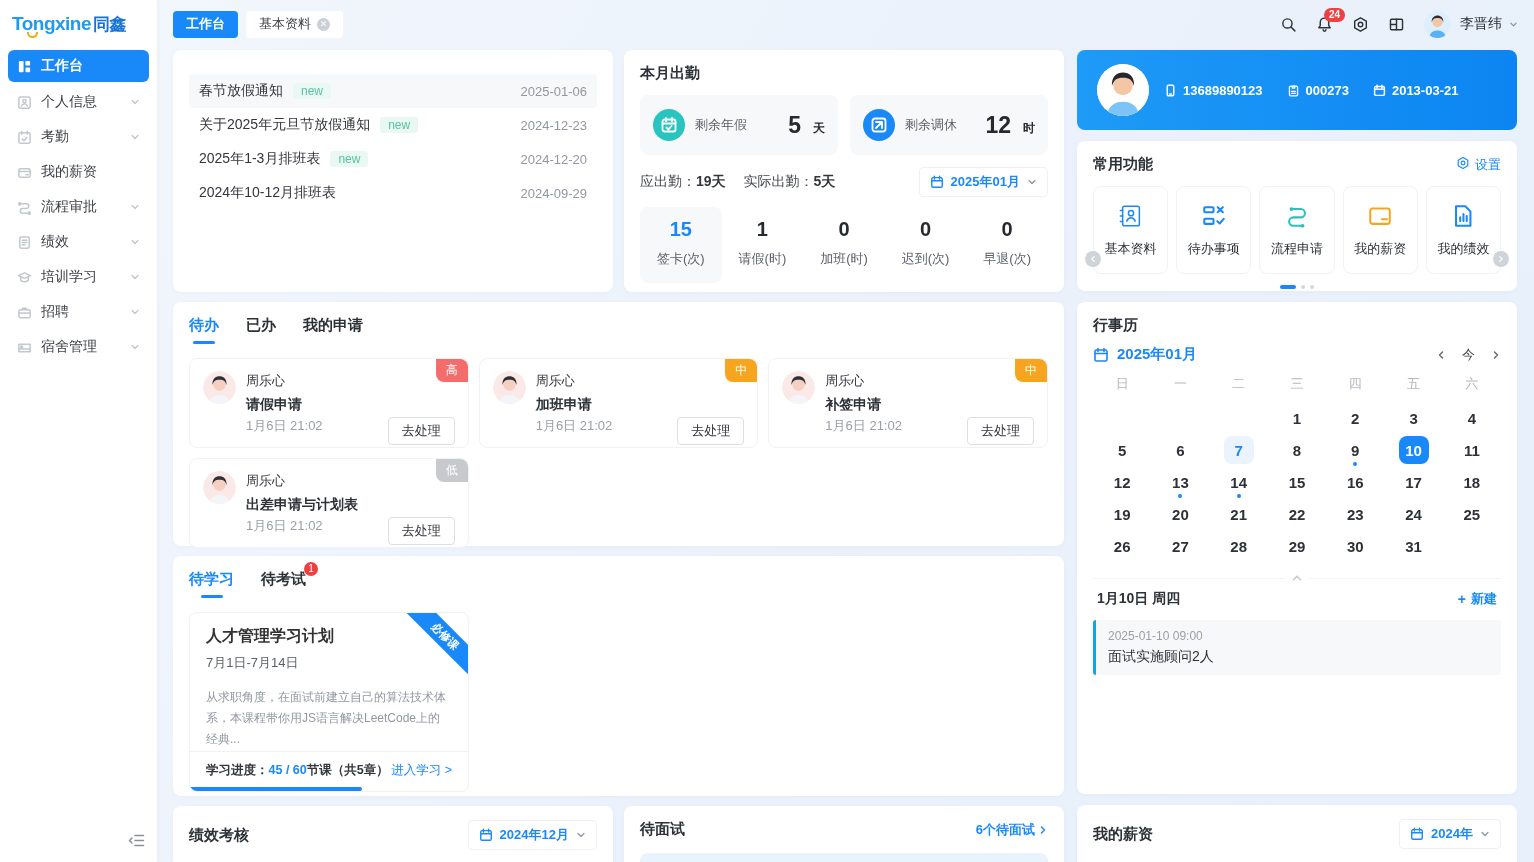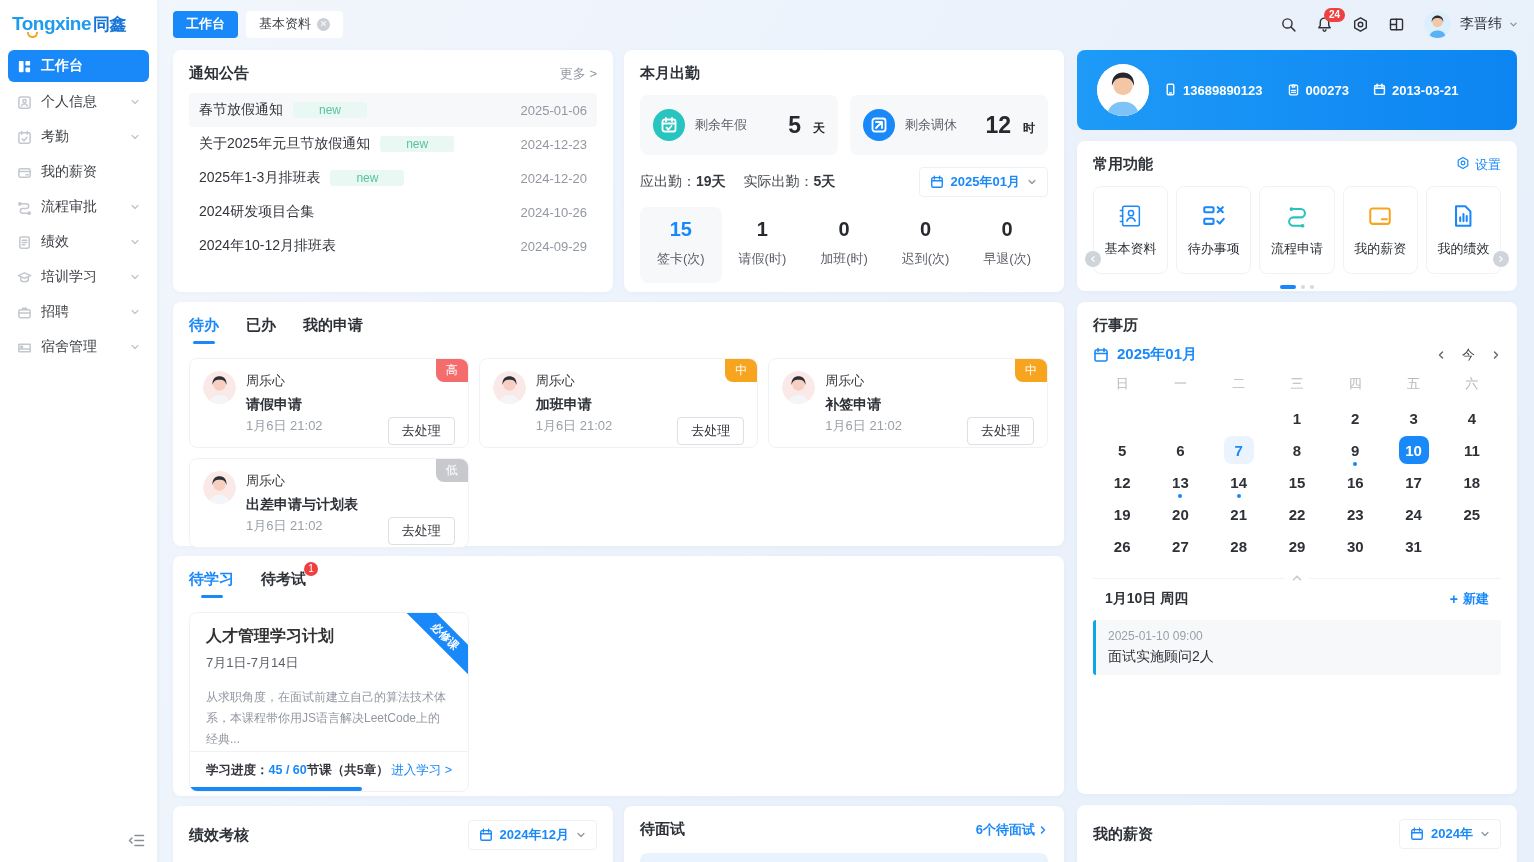--- a/index.html
+++ b/index.html
@@ -46,21 +46,21 @@
 .row1,.row4{display:flex;gap:11px}
 .row1 .panel,.row4 .panel{width:440px}
 .row1 .panel{height:242px}
 .row4 .panel{height:160px}
 
 
 .notice-list{margin-top:10px}
 .notice-row{display:flex;align-items:center;height:34px;padding:0 10px;border-radius:4px;font-size:14px;cursor:pointer}
 .notice-row.hl{background:#f7f8fa}
 .notice-title{color:#33363c;white-space:nowrap}
-.badge-new{margin-left:10px;background:#e9f8f2;color:#58c3a0;font-size:12px;padding:1px 26px;border-radius:3px}
+.badge-new{margin-left:10px;background:#e9f8f2;color:#58c3a0;font-size:12px;padding:1px 8px;border-radius:3px}
 .notice-date{margin-left:auto;color:#9297a1;font-size:13px}
 
 
 .att-chips{display:flex;gap:12px;margin:12px 0}
 .att-chip{flex:1;background:#f7f8fa;border-radius:8px;height:60px;display:flex;align-items:center;gap:10px;padding:0 13px}
 .chip-ic{width:32px;height:32px;border-radius:50%;display:flex;align-items:center;justify-content:center;color:#fff;flex-shrink:0;padding:7px}
 .chip-ic.teal{background:#28c5c0}.chip-ic.blue{background:#1989fa}
 .chip-label{font-size:13px;color:#5a5e66}
 .chip-val{margin-left:auto;font-size:23px;font-weight:bold;color:#26292e}
 .chip-unit{font-size:12px;font-weight:bold;color:#26292e;margin-left:2px;margin-top:6px}
@@ -112,21 +112,21 @@
 
 .hint{height:40px;border-radius:8px 8px 0 0;background:#e9f3fd;margin-top:14px;overflow:hidden;position:relative}
 .link-blue{font-size:13px;color:#1989fa;cursor:pointer;display:flex;align-items:center;gap:3px;font-weight:bold}
 .chev-r{width:10px;height:10px;color:#1989fa}
 
 
 .user-card{height:80px;border-radius:8px;background:linear-gradient(90deg,#1e9af7,#0c85f2);display:flex;align-items:center;padding:0 20px;gap:15px;color:#fff;flex-shrink:0}
 .uc-avatar{width:52px;height:52px;border-radius:50%;overflow:hidden;background:#fff;flex-shrink:0}
 .uc-greeting{font-size:16px;font-weight:bold;margin-bottom:8px}
 .uc-meta{display:flex;gap:24px;font-size:13px;font-weight:bold;align-items:center}
-.uc-m{display:flex;gap:6px;}
+.uc-m{display:flex;gap:6px;align-items:center}
 .uc-mi{width:13px;height:13px;color:#fff}
 
 .quick-panel{height:150px;flex-shrink:0;position:relative}
 .settings-link{display:flex;gap:5px;align-items:flex-start;color:#1989fa;font-size:13px;cursor:pointer}
 .gear-sm{width:14px;height:14px}
 .quick-row{display:flex;gap:8px;margin-top:12px}
 .qa-item{flex:1;height:88px;border:1px solid #f1f2f6;border-radius:8px;display:flex;flex-direction:column;align-items:center;justify-content:center;gap:11px;cursor:pointer;background:#fff}
 .qa-icon{width:26px;height:26px}
 .qa-label{font-size:13px;color:#2e3238}
 .car-arrow{position:absolute;top:110px;width:16px;height:16px;border-radius:50%;background:#cfd3da;color:#fff;display:flex;align-items:center;justify-content:center;cursor:pointer;padding:4px}
@@ -146,21 +146,21 @@
 .cal-weekdays{display:grid;grid-template-columns:repeat(7,1fr);color:#b4b8bf;font-size:13px;text-align:center;height:36px;align-items:center}
 .cal-grid{display:grid;grid-template-columns:repeat(7,1fr)}
 .cal-cell{height:32px;display:flex;align-items:center;justify-content:center;position:relative;font-size:15px;font-weight:bold;color:#2e3238}
 .dnum{min-width:30px;height:28px;display:flex;align-items:center;justify-content:center;border-radius:8px;cursor:pointer;padding:0 4px}
 .cal-cell.sel .dnum{background:#1989fa;color:#fff}
 .cal-cell.soft .dnum{background:#eaf3fe;color:#1989fa}
 .cal-cell.dot:after{content:"";position:absolute;bottom:0;left:50%;transform:translateX(-50%);width:4px;height:4px;border-radius:50%;background:#1989fa}
 .cal-collapse{display:flex;align-items:center;margin:10px 0 6px}
 .cal-collapse .line{flex:1;height:1px;background:#f3f4f6}
 .cal-collapse .cc{width:12px;height:12px;color:#c6cad1;margin:0 6px;cursor:pointer}
-.event-head{display:flex;align-items:flex-start;margin:4px 12px 12px}
+.event-head{display:flex;align-items:flex-start;margin:4px 4px 12px}
 .event-date{font-size:14px;font-weight:bold;color:#2e3238}
 .new-link{margin-left:auto;color:#1989fa;font-size:13px;display:flex;gap:5px;align-items:center;cursor:pointer;font-weight:bold}
 .plus{font-size:14px}
 .event-item{background:#f7f8fa;border-left:3px solid #0ea5e9;border-radius:3px;padding:9px 12px}
 .ev-time{font-size:12px;color:#9aa0a8;margin-bottom:5px}
 .ev-title{font-size:14px;color:#2e3238;font-weight:500}
 
 .salary-panel{height:150px;flex-shrink:0}
 </style>
 </head>
@@ -348,43 +348,35 @@
           </svg>
         </span>
     </div>
   </header>
 
   <div class="content">
     <div class="col-left">
 
       <div class="row1">
         <section class="panel">
-          <div class="panel-head">
-            <span class="panel-title">通知公告</span>
-            <span class="more-link">更多 &gt;</span>
-          </div>
           <div class="notice-list" id="notice-list">
               <div class="notice-row hl">
                 <span class="notice-title">春节放假通知</span>
                 <span class="badge-new">new</span>
                 <span class="notice-date">2025-01-06</span>
               </div>
               <div class="notice-row">
                 <span class="notice-title">关于2025年元旦节放假通知</span>
                 <span class="badge-new">new</span>
                 <span class="notice-date">2024-12-23</span>
               </div>
               <div class="notice-row">
                 <span class="notice-title">2025年1-3月排班表</span>
                 <span class="badge-new">new</span>
                 <span class="notice-date">2024-12-20</span>
-              </div>
-              <div class="notice-row">
-                <span class="notice-title">2024研发项目合集</span>
-                <span class="notice-date">2024-10-26</span>
               </div>
               <div class="notice-row">
                 <span class="notice-title">2024年10-12月排班表</span>
                 <span class="notice-date">2024-09-29</span>
               </div>
             </div>
         </section>
 
         <section class="panel">
           <div class="panel-head">

